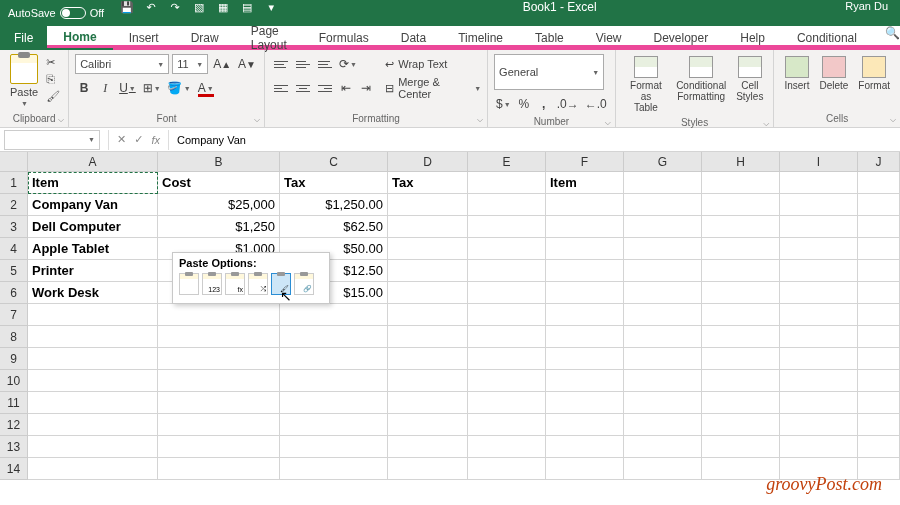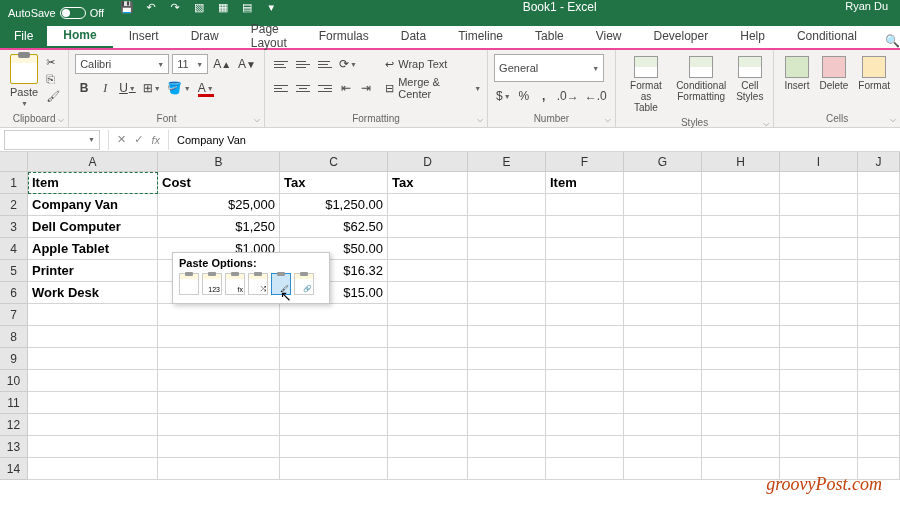--- a/index.html
+++ b/index.html
@@ -9,21 +9,21 @@
 .titlebar { height: 26px; background: #217346; display: flex; color: #fff; font-size: 11px; }
 .titlebar .autosave { display: flex; align-items: center; gap: 4px; padding: 0 8px; }
 .titlebar .toggle { width: 26px; height: 12px; border: 1px solid #fff; border-radius: 6px; position: relative; }
 .titlebar .toggle::after { content: ''; position: absolute; left: 1px; top: 1px; width: 8px; height: 8px; background: #fff; border-radius: 50%; }
 .titlebar .qat { display: flex; gap: 10px; padding: 0 8px; }
 .titlebar .qat-icon { width: 14px; height: 14px; display: flex; align-items: center; justify-content: center; }
 .titlebar .title { flex: 1; text-align: center; font-size: 12px; }
 .titlebar .user { padding: 0 12px; }
 
 
-.tabs { height: 24px; background: #fff; display: flex; align-items: flex-end; border-bottom: 2px solid #ec4899; font-size: 12px; }
+.tabs { height: 24px; background: #fff; display: flex; align-items: flex-start; border-bottom: 5px solid #ec4899; font-size: 12px; }
 .tabs .tab { padding: 0 16px; height: 24px; display: flex; align-items: center; cursor: pointer; color: #444; }
 .tabs .tab.file { background: #217346; color: #fff; padding: 0 14px; }
 .tabs .tab.active { color: #217346; border-bottom: 2px solid #217346; font-weight: 600; }
 .tabs .search { margin-left: auto; padding: 0 12px; display: flex; align-items: center; gap: 4px; color: #666; }
 
 
 .ribbon { height: 78px; background: #f3f2f1; display: flex; border-bottom: 1px solid #d4d4d4; font-size: 11px; color: #444; }
 .group { display: flex; flex-direction: column; border-right: 1px solid #d4d4d4; padding: 2px 6px 0; }
 .group-body { flex: 1; display: flex; align-items: flex-start; gap: 4px; }
 .group-label { text-align: center; font-size: 10px; color: #666; padding: 2px 0 3px; position: relative; }
@@ -47,21 +47,21 @@
 .color-bar { width: 16px; height: 3px; }
 
 .align-col { display: flex; flex-direction: column; gap: 4px; padding-top: 2px; }
 .align-row { display: flex; gap: 2px; }
 .align-btn { width: 20px; height: 20px; display: flex; flex-direction: column; justify-content: center; gap: 2px; padding: 3px; }
 .align-btn span { height: 1px; background: #555; }
 .wrap-merge { display: flex; flex-direction: column; gap: 4px; padding-top: 2px; margin-left: 6px; }
 .wrap-btn { display: flex; align-items: center; gap: 4px; height: 20px; font-size: 11px; }
 
 .num-col { display: flex; flex-direction: column; gap: 4px; padding-top: 2px; }
-.num-select { width: 110px; height: 28px; border: 1px solid #ababab; background: #fff; font-size: 11px; padding: 0 4px; display: flex; align-items: center; justify-content: space-between; }
+.num-select { width: 110px; height: 36px; border: 1px solid #ababab; background: #fff; font-size: 11px; padding: 0 4px; display: flex; align-items: center; justify-content: space-between; }
 
 .styles-body { display: flex; gap: 2px; padding-top: 2px; }
 .style-btn { display: flex; flex-direction: column; align-items: center; gap: 2px; padding: 2px 4px; font-size: 10px; text-align: center; line-height: 1.1; }
 .style-icon { width: 24px; height: 22px; border: 1px solid #999; background: linear-gradient(#e8f0e0 50%, #fff 50%); }
 
 .cells-body { display: flex; gap: 2px; padding-top: 2px; }
 
 
 .formula-bar { height: 24px; display: flex; align-items: center; border-bottom: 1px solid #d4d4d4; font-size: 11px; }
 .name-box { width: 96px; height: 20px; border: 1px solid #ccc; margin: 0 8px 0 4px; display: flex; align-items: center; justify-content: space-between; padding: 0 4px; }
@@ -384,21 +384,21 @@
       <div class="cell cF"></div>
       <div class="cell cG"></div>
       <div class="cell cH"></div>
       <div class="cell cI"></div>
       <div class="cell cJ"></div>
   </div>
   <div class="row">
     <div class="row-h">5</div>
     <div class="cell cA bold">Printer</div>
     <div class="cell cB"></div>
-    <div class="cell cC right">$16.32</div>
+    <div class="cell cC right">$12.50</div>
     <div class="cell cD"></div>
       <div class="cell cE"></div>
       <div class="cell cF"></div>
       <div class="cell cG"></div>
       <div class="cell cH"></div>
       <div class="cell cI"></div>
       <div class="cell cJ"></div>
   </div>
   <div class="row">
     <div class="row-h">6</div>

